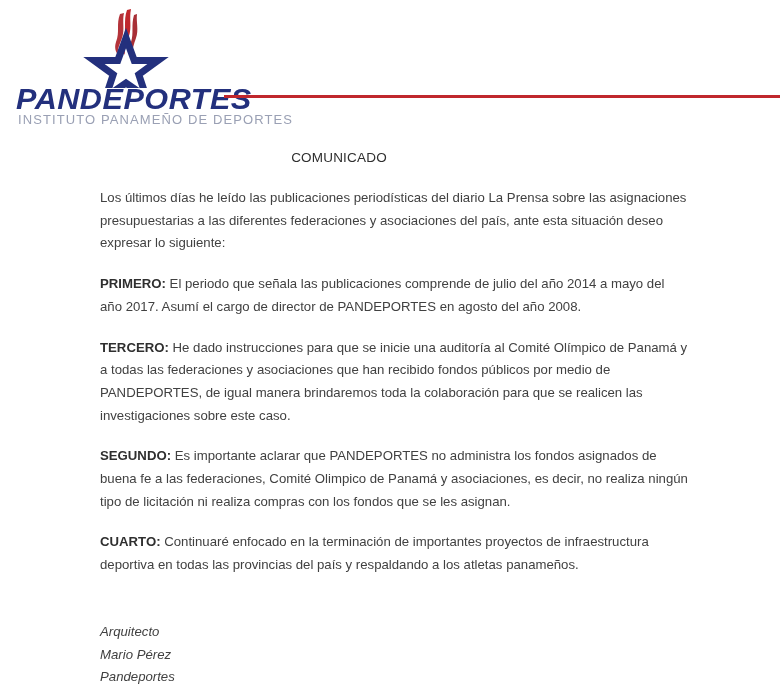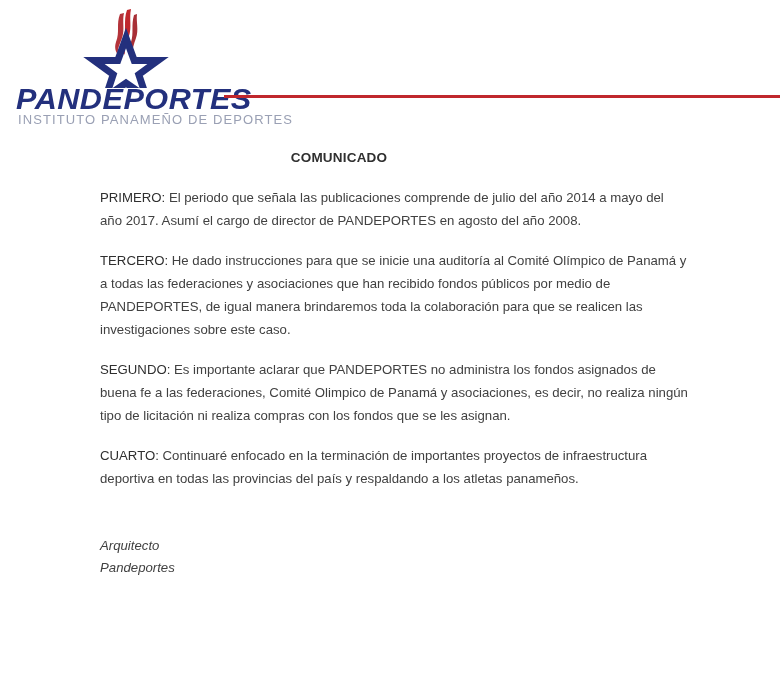--- a/index.html
+++ b/index.html
@@ -84,35 +84,35 @@
   
   .doc-body {
     position: absolute;
     left: 100px;
     top: 150px;
     width: 588px;
   }
   .doc-heading {
     text-align: center;
     font-size: 13.5px;
-    font-weight: bold;
+    font-weight: normal;
     color: #2f2f2f;
     letter-spacing: 0.2px;
     margin: 0 0 22px 0;
     padding-right: 110px;
   }
   .para {
     font-size: 13.2px;
     line-height: 1.72;
     color: #414141;
     margin: 0 0 18px 0;
     text-align: left;
   }
   .para .lead {
-    font-weight: normal;
+    font-weight: bold;
     color: #2f2f2f;
   }
   .signature {
     margin-top: 44px;
     font-size: 13.2px;
     line-height: 1.72;
     color: #414141;
   }
   .signature div { white-space: nowrap; font-style: italic; }
 </style>
@@ -140,35 +140,37 @@
   </div>
 
   <div class="header-rule"></div>
 
 </div>
 
 <div class="doc-body">
 
   <div class="doc-heading">COMUNICADO</div>
 
+  <p class="para">Los últimos días he leído las publicaciones periodísticas del diario La Prensa sobre las asignaciones presupuestarias a las diferentes federaciones y asociaciones del país, ante esta situación deseo expresar lo siguiente:</p>
 
   <p class="para">
     <span class="lead">PRIMERO:</span><span> El periodo que señala las publicaciones comprende de julio del año 2014 a mayo del año 2017. Asumí el cargo de director de PANDEPORTES en agosto del año 2008.</span>
   </p>
 
   <p class="para">
     <span class="lead">TERCERO:</span><span> He dado instrucciones para que se inicie una auditoría al Comité Olímpico de Panamá y a todas las federaciones y asociaciones que han recibido fondos públicos por medio de PANDEPORTES, de igual manera brindaremos toda la colaboración para que se realicen las investigaciones sobre este caso.</span>
   </p>
 
   <p class="para">
     <span class="lead">SEGUNDO:</span><span> Es importante aclarar que PANDEPORTES no administra los fondos asignados de buena fe a las federaciones, Comité Olimpico de Panamá y asociaciones, es decir, no realiza ningún tipo de licitación ni realiza compras con los fondos que se les asignan.</span>
   </p>
 
   <p class="para">
     <span class="lead">CUARTO:</span><span> Continuaré enfocado en la terminación de importantes proyectos de infraestructura deportiva en todas las provincias del país y respaldando a los atletas panameños.</span>
   </p>
 
   <div class="signature">
     <div>Arquitecto</div>
+    <div>Mario Pérez</div>
     <div>Pandeportes</div>
   </div>
 
 </div>
 
 </body></html>

